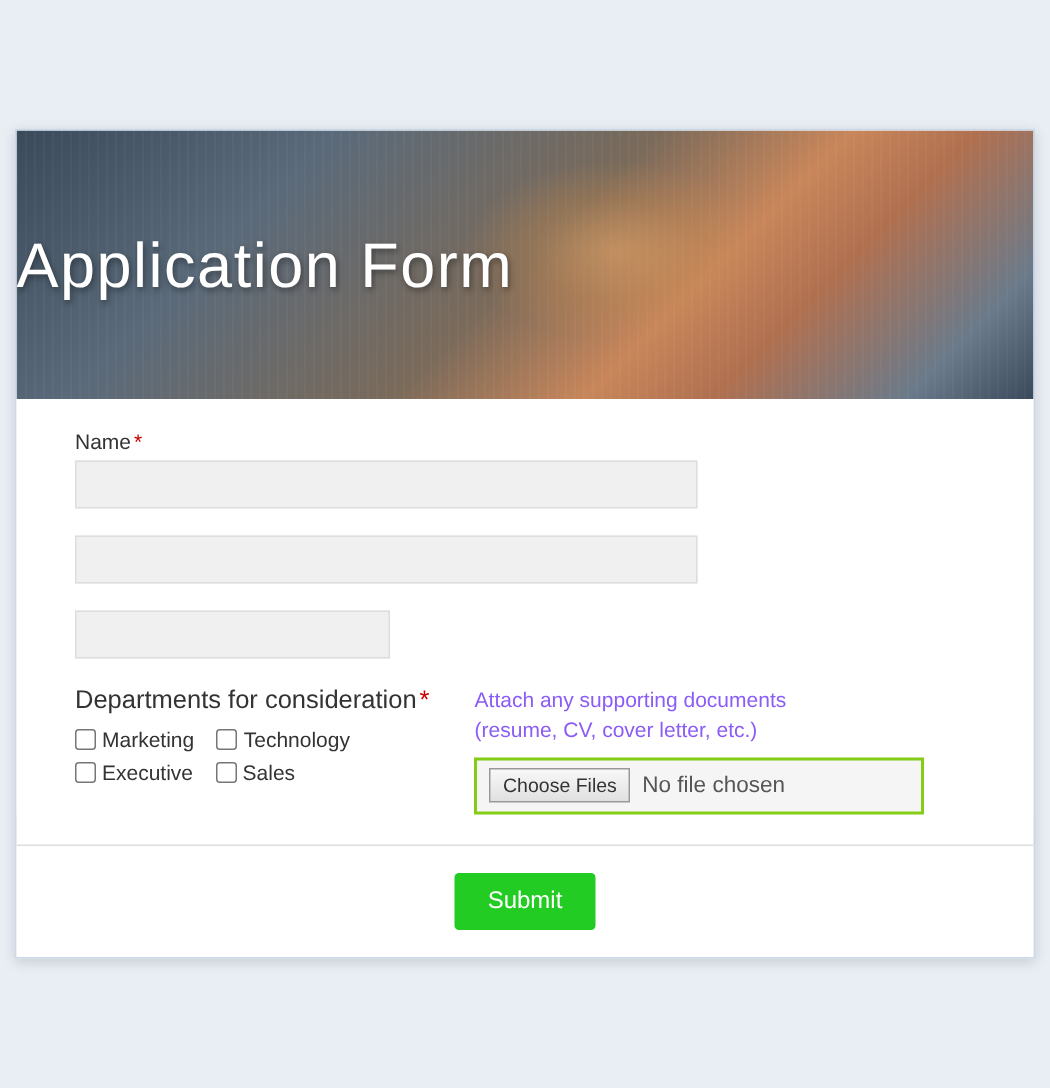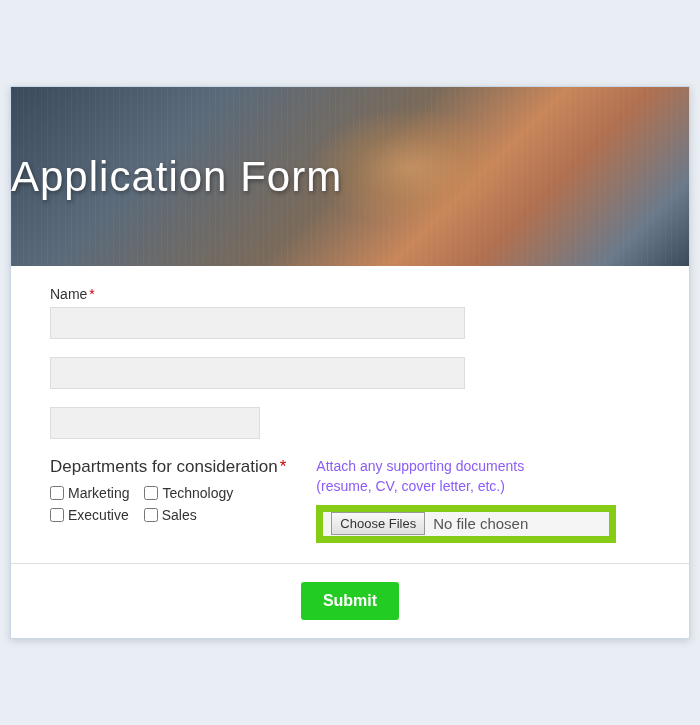--- a/index.html
+++ b/index.html
@@ -156,21 +156,21 @@
 
     .attach-label {
       font-size: 14px;
       color: #8b5cf6;
       margin-bottom: 4px;
       line-height: 1.4;
     }
 
     .file-input-wrapper {
       margin-top: 8px;
-      border: 7px solid #84cc16;
+      border: 2px solid #84cc16;
       background: #f5f5f5;
       padding: 6px 8px;
       display: flex;
       align-items: center;
       width: 300px;
       height: 38px;
     }
 
     .choose-files-btn {
       background: linear-gradient(to bottom, #f8f8f8, #e0e0e0);
@@ -195,21 +195,21 @@
       justify-content: center;
       background: #fff;
     }
 
     .submit-btn {
       background: #22cc22;
       color: #fff;
       border: none;
       padding: 10px 22px;
       font-size: 16px;
-      font-weight: bold;
+      font-weight: normal;
       cursor: pointer;
       border-radius: 3px;
       text-align: center;
     }
   </style>
 </head>
 <body>
 
 <div class="page-wrapper">
 

